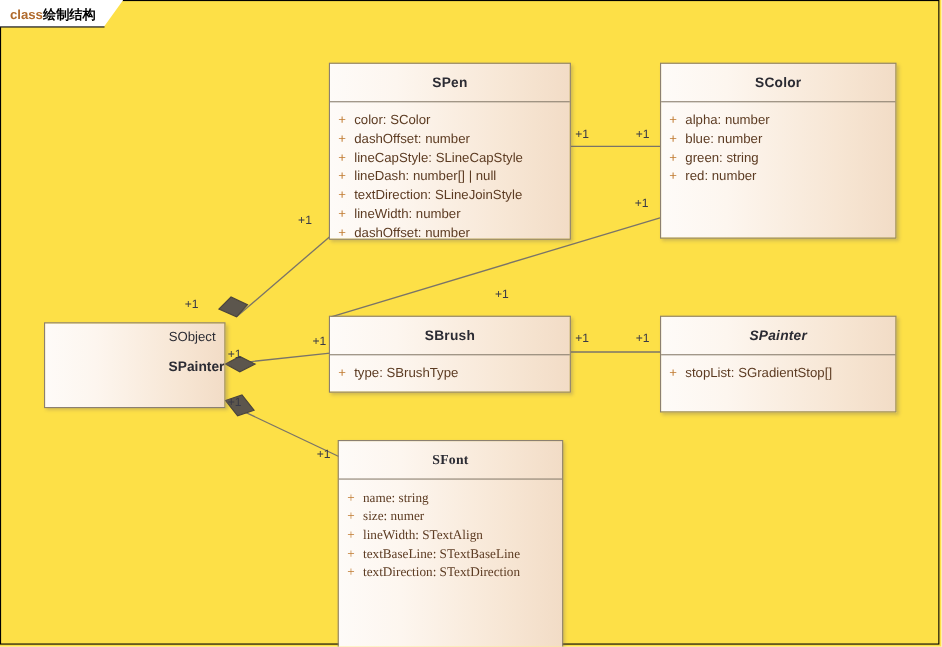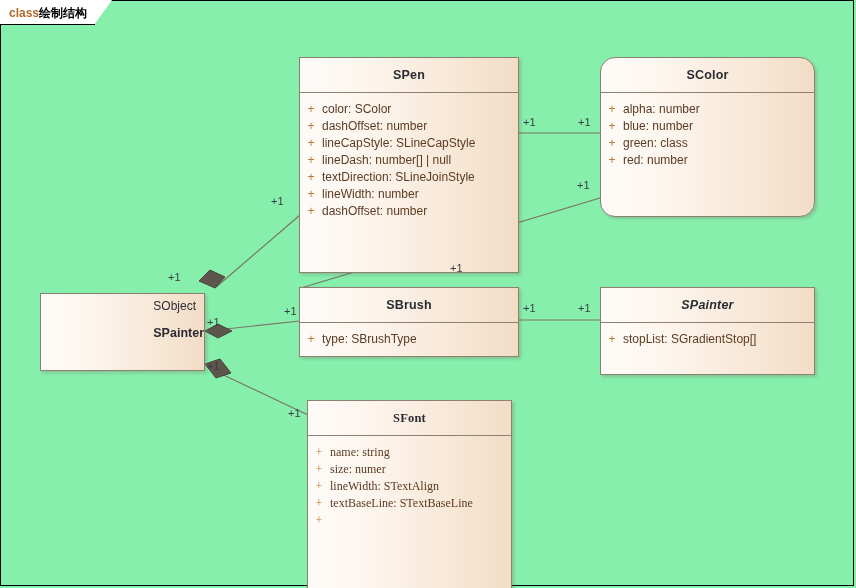--- a/index.html
+++ b/index.html
@@ -7,21 +7,21 @@
     padding: 0;
     background: #ffffff;
   }
   body {
     font-family: "Liberation Sans", "DejaVu Sans", sans-serif;
   }
   #canvas {
     position: relative;
     width: 856px;
     height: 588px;
-    background: #86efac;
+    background: #fde047;
     overflow: hidden;
   }
   
   .frame-border {
     position: absolute;
     left: 0px;
     top: 0px;
     width: 854px;
     height: 586px;
     border: 1px solid #000000;
@@ -198,21 +198,21 @@
     <line x1="215" y1="371" x2="308" y2="415" stroke="#7a7468" stroke-width="1.2"></line>
     <polygon points="205,364 220,359 231,373 216,378" fill="#5c564d" stroke="#4a443d" stroke-width="1"></polygon>
 
     <line x1="519" y1="133" x2="600" y2="133" stroke="#7a7468" stroke-width="1.2"></line>
 
     <line x1="301" y1="288" x2="600" y2="198" stroke="#7a7468" stroke-width="1.2"></line>
 
     <line x1="519" y1="320" x2="600" y2="320" stroke="#7a7468" stroke-width="1.2"></line>
   </svg>
 
-  <div class="uml-class" style="left:299px; top:57px; width:220px; height:216px;">
+  <div class="uml-class" style="left:299px; top:57px; width:220px; height:161px;">
     <div class="uml-header">
       <span class="uml-title">SPen</span>
     </div>
     <div class="uml-body">
       <div class="attr-row">
         <span class="attr-vis">+</span>
         <span class="attr-name">color: SColor</span>
       </div>
       <div class="attr-row">
         <span class="attr-vis">+</span>
@@ -234,36 +234,36 @@
         <span class="attr-vis">+</span>
         <span class="attr-name">lineWidth: number</span>
       </div>
       <div class="attr-row">
         <span class="attr-vis">+</span>
         <span class="attr-name">dashOffset: number</span>
       </div>
     </div>
   </div>
 
-  <div class="uml-class" style="left:600px; top:57px; width:215px; height:160px;border-radius:15px;">
+  <div class="uml-class" style="left:600px; top:57px; width:215px; height:160px;">
     <div class="uml-header">
       <span class="uml-title">SColor</span>
     </div>
     <div class="uml-body">
       <div class="attr-row">
         <span class="attr-vis">+</span>
         <span class="attr-name">alpha: number</span>
       </div>
       <div class="attr-row">
         <span class="attr-vis">+</span>
         <span class="attr-name">blue: number</span>
       </div>
       <div class="attr-row">
         <span class="attr-vis">+</span>
-        <span class="attr-name">green: class</span>
+        <span class="attr-name">green: string</span>
       </div>
       <div class="attr-row">
         <span class="attr-vis">+</span>
         <span class="attr-name">red: number</span>
       </div>
     </div>
   </div>
 
   <div class="uml-class" style="left:40px; top:293px; width:165px; height:78px;">
     <div class="uml-header noline" style="height:100%;">
@@ -312,20 +312,21 @@
       <div class="attr-row">
         <span class="attr-vis">+</span>
         <span class="attr-name">lineWidth: STextAlign</span>
       </div>
       <div class="attr-row">
         <span class="attr-vis">+</span>
         <span class="attr-name">textBaseLine: STextBaseLine</span>
       </div>
       <div class="attr-row">
         <span class="attr-vis">+</span>
+        <span class="attr-name">textDirection: STextDirection</span>
       </div>
     </div>
   </div>
 
   <div class="mult" style="left:168px; top:272px;">+1</div>
   <div class="mult" style="left:271px; top:196px;">+1</div>
 
   <div class="mult" style="left:207px; top:317px;">+1</div>
   <div class="mult" style="left:284px; top:306px;">+1</div>
 

